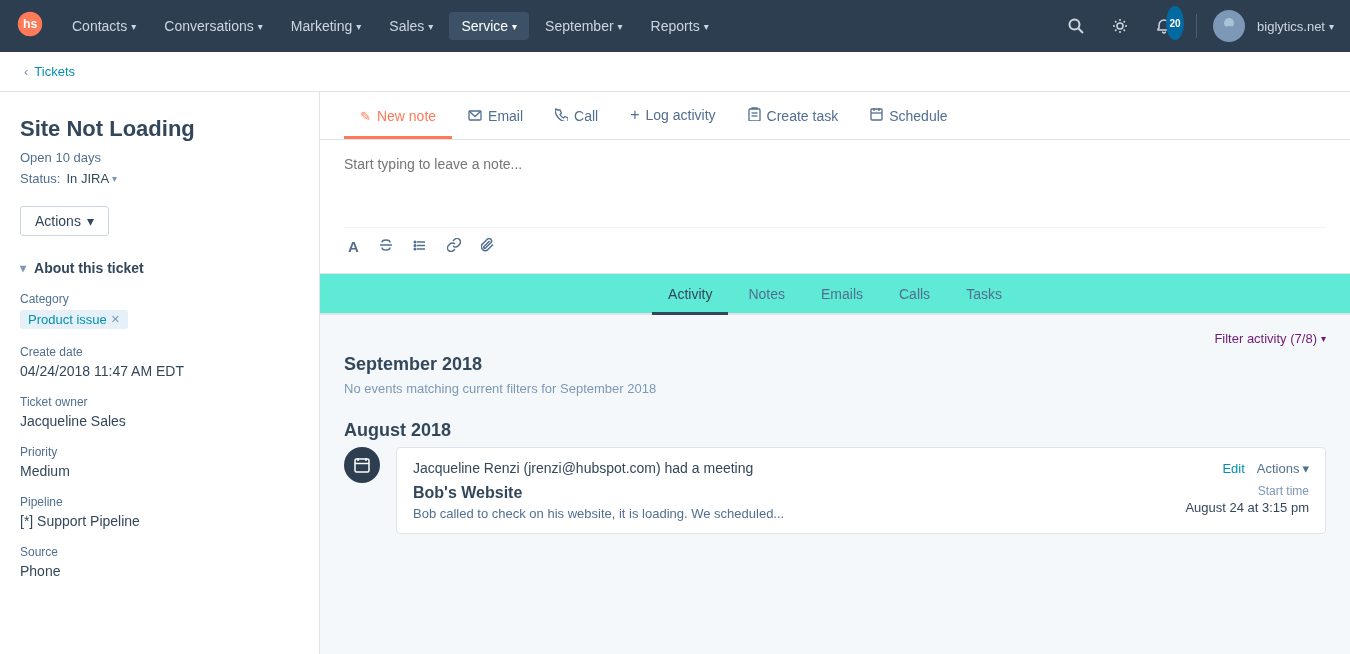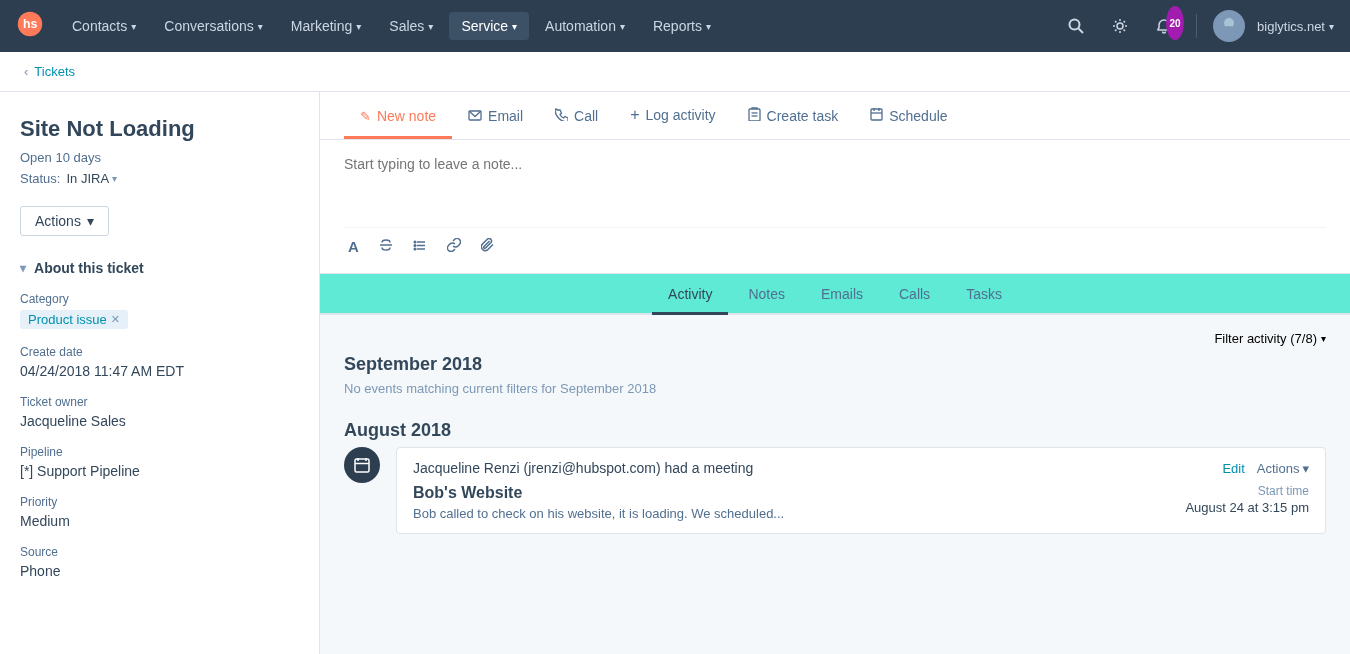--- a/index.html
+++ b/index.html
@@ -46,21 +46,21 @@
       cursor: pointer;
       width: 32px; height: 32px;
       display: flex; align-items: center; justify-content: center;
       border-radius: 4px;
       font-size: 16px;
     }
     .notif-wrapper { position: relative; }
     .notif-badge {
       position: absolute;
       top: -4px; right: -4px;
-      background: #a21caf;
+      background: #0369a1;
       color: #fff;
       border-radius: 50%;
       font-size: 10px;
       width: 18px; height: 34px;
       display: flex; align-items: center; justify-content: center;
       font-weight: 700;
     }
     .topnav-avatar {
       width: 32px; height: 32px;
       border-radius: 50%;
@@ -299,21 +299,21 @@
     .feed-filter-row {
       display: flex;
       justify-content: flex-end;
       padding: 16px 0 8px;
     }
     .filter-activity-btn {
       display: flex;
       align-items: center;
       gap: 4px;
       font-size: 13px;
-      color: #000000;
+      color: #701a75;
       cursor: pointer;
     }
     .filter-chevron { font-size: 10px; }
 
     .month-section { margin-bottom: 24px; }
     .month-header {
       font-size: 18px;
       font-weight: 600;
       color: #33475b;
       margin-bottom: 6px;
@@ -431,21 +431,21 @@
   </div>
   <div class="nav-item">
     <span>Sales</span>
     <span class="nav-chevron">▾</span>
   </div>
   <div class="nav-item active">
     <span>Service</span>
     <span class="nav-chevron">▾</span>
   </div>
   <div class="nav-item">
-    <span>Automation</span>
+    <span>September</span>
     <span class="nav-chevron">▾</span>
   </div>
   <div class="nav-item">
     <span>Reports</span>
     <span class="nav-chevron">▾</span>
   </div>
 
   <div class="topnav-right">
     <div class="topnav-icon-btn">
       <svg width="16" height="16" viewBox="0 0 16 16" fill="none" stroke="#cbd6e2" stroke-width="2">
@@ -531,28 +531,28 @@
       </div>
 
       
       <div class="field-group">
         <div class="field-label">Ticket owner</div>
         <div class="field-value">Jacqueline Sales</div>
       </div>
 
       
       <div class="field-group">
+        <div class="field-label">Priority</div>
+        <div class="field-value">Medium</div>
+      </div>
+
+      
+      <div class="field-group">
         <div class="field-label">Pipeline</div>
         <div class="field-value">[*] Support Pipeline</div>
-      </div>
-
-      
-      <div class="field-group">
-        <div class="field-label">Priority</div>
-        <div class="field-value">Medium</div>
       </div>
 
       
       <div class="field-group">
         <div class="field-label">Source</div>
         <div class="field-value">Phone</div>
       </div>
     </div>
 
     <div class="main-panel">

